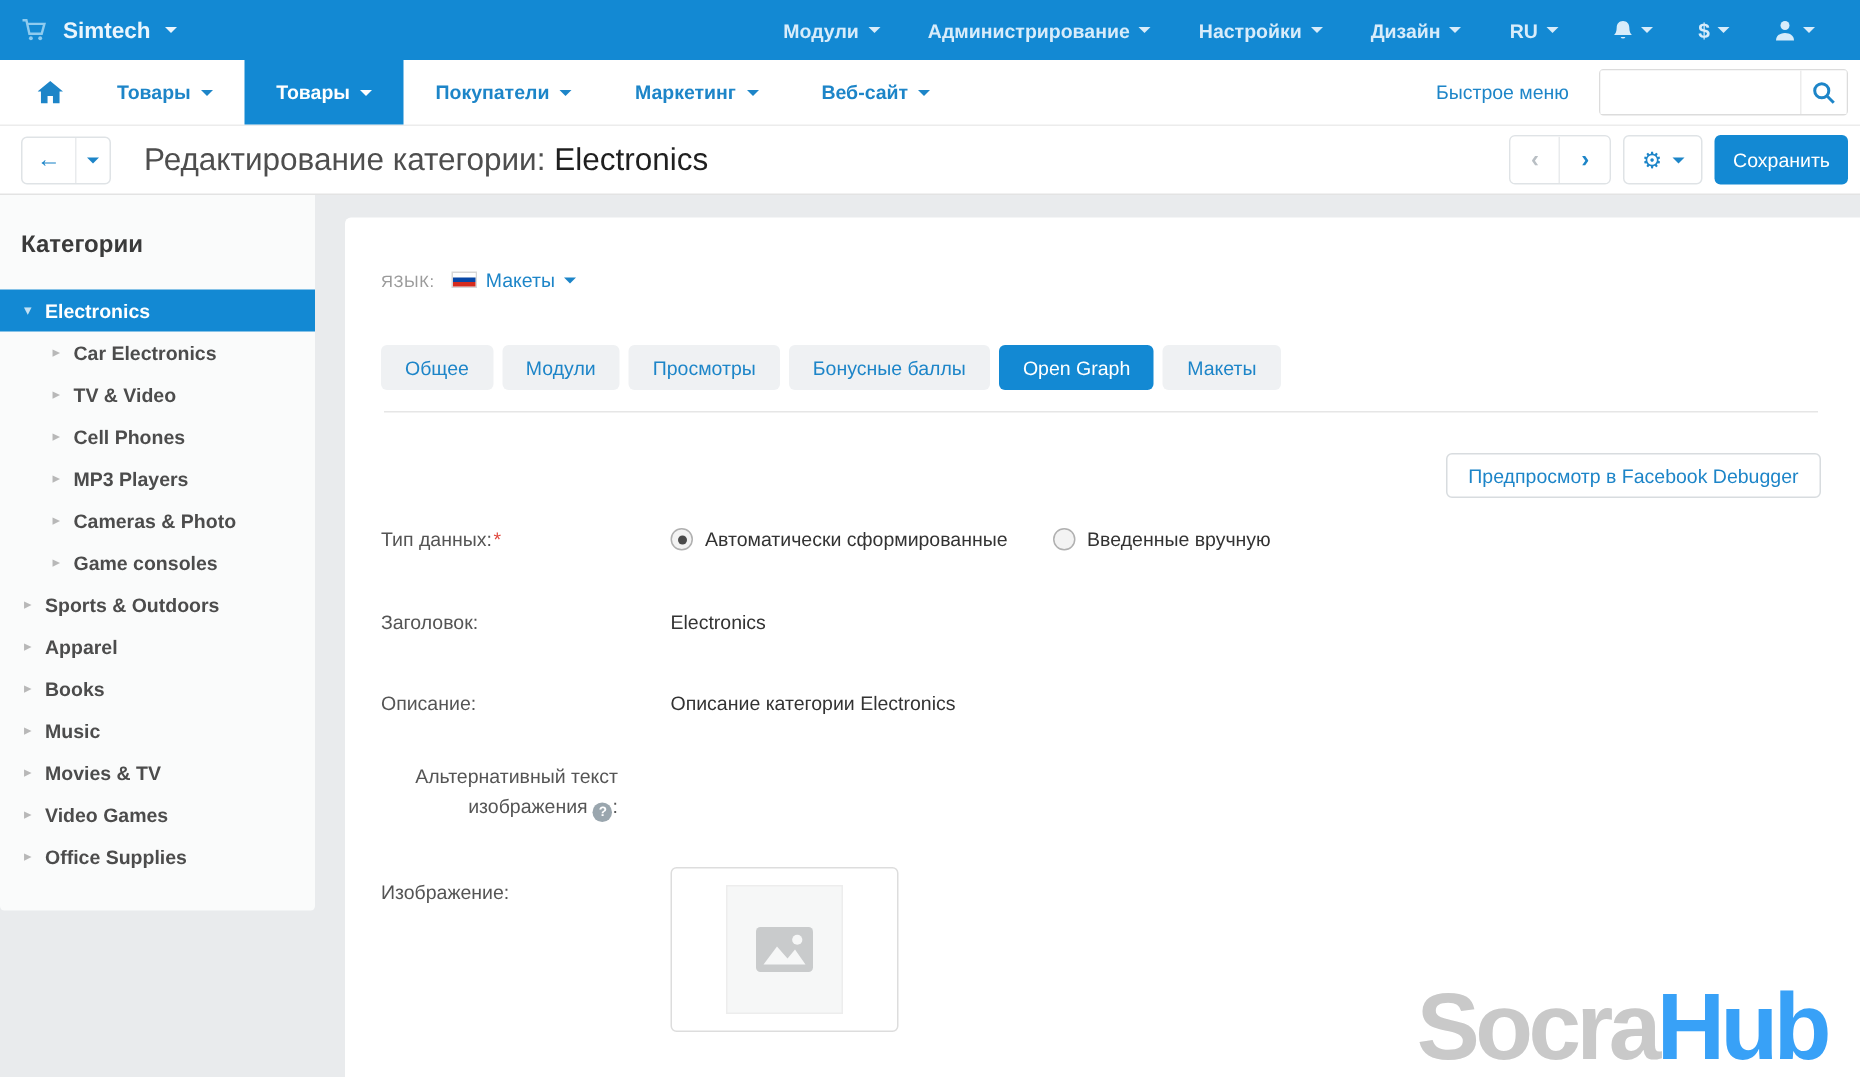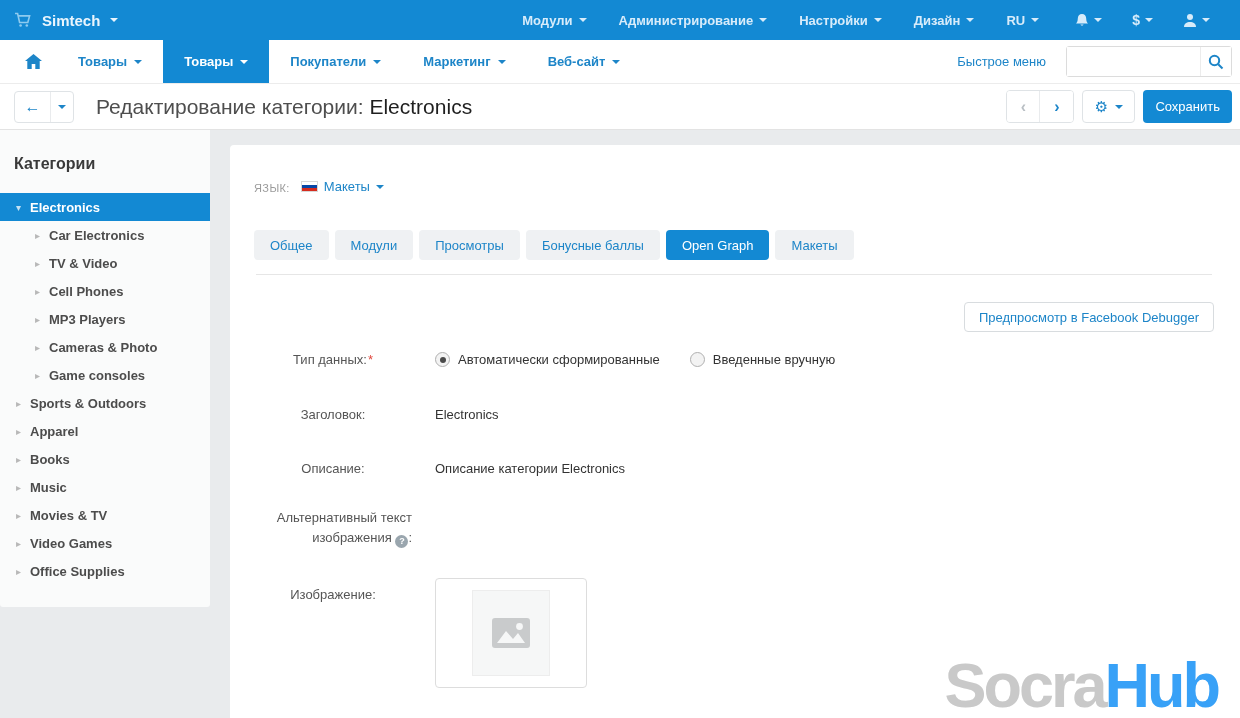--- a/index.html
+++ b/index.html
@@ -61,21 +61,21 @@
   .lang-link{color:#1d85c8;display:flex;align-items:center;gap:6px;cursor:pointer}
   .tabs{display:flex;gap:6px;margin-top:36px}
   .tab{height:30px;display:flex;align-items:center;padding:0 16px;background:#eff1f3;border-radius:4px;color:#1d85c8;cursor:pointer;white-space:nowrap}
   .tab.active{background:#1389d3;color:#fff;font-weight:normal}
   .divider{height:1px;background:#e6e6e6;margin:14px 2px 0 2px}
   .fb-row{display:flex;justify-content:flex-end;margin-top:27px}
   .fb-btn{height:30px;padding:0 14px;background:#fff;border:1px solid #d8dcdf;border-radius:4px;color:#1d85c8;font:inherit;cursor:pointer}
   
   .frow{display:flex;align-items:center}
   .frow.top{align-items:flex-start}
-  .flabel{width:158px;text-align:center;color:#555;margin-right:23px;flex:none;line-height:17px}
+  .flabel{width:158px;text-align:left;color:#555;margin-right:35px;flex:none;line-height:17px}
   .req{color:#e0483e;margin-left:1px}
   .radio-group{display:flex;gap:30px;align-items:center}
   .radio{display:flex;gap:8px;align-items:center;color:#333;cursor:pointer}
   .rdot{width:15px;height:15px;border-radius:50%;border:1px solid #b0b0b0;background:#f3f3f3;position:relative;flex:none}
   .rdot.checked::after{content:"";position:absolute;left:4px;top:4px;width:6px;height:6px;border-radius:50%;background:#4a4a4a}
   .fvalue{color:#333}
   .img-box{width:152px;height:110px;border:1px solid #ddd;border-radius:4px;background:#fff;display:flex;align-items:center;justify-content:center;cursor:pointer}
   .img-ph{width:78px;height:86px;background:#f6f7f7;border:1px solid #ededed;display:flex;align-items:center;justify-content:center}
   .alt-label{width:158px;text-align:right;color:#555;line-height:20px;flex:none;margin-right:19px}
   .help-ic{width:13px;height:13px;border-radius:50%;background:#9aa6ae;color:#fff;font-size:9px;font-weight:bold;display:inline-flex;align-items:center;justify-content:center;vertical-align:-2px;cursor:pointer}

